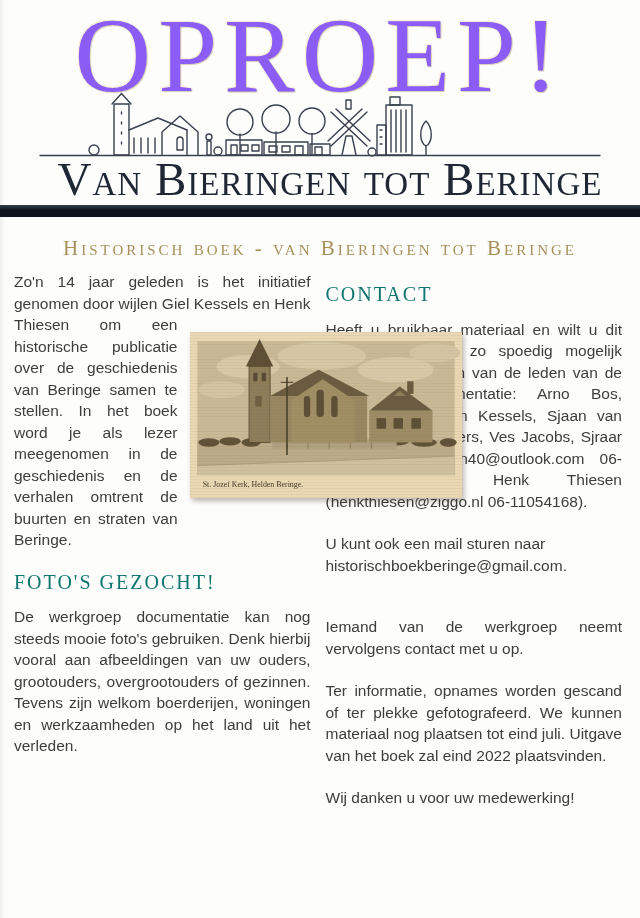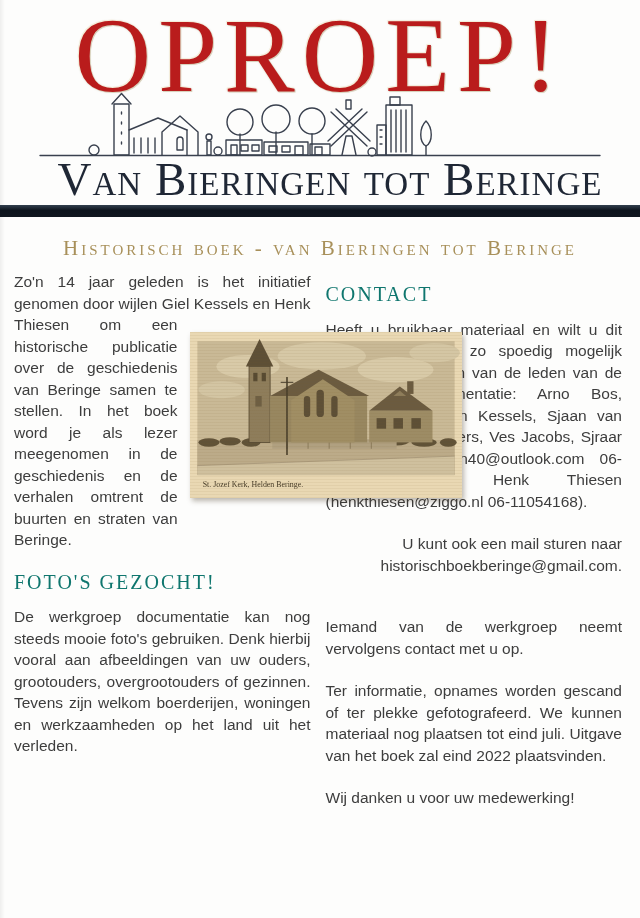--- a/index.html
+++ b/index.html
@@ -6,21 +6,21 @@
   .page{
     position:relative;width:640px;height:918px;margin:0 auto;
     background:#fdfdfc;overflow:hidden;
     font-family:"Liberation Sans",sans-serif;color:#3d3d3d;
   }
   
   .masthead{position:relative;text-align:center;}
   .oproep{
     font-family:"Liberation Serif",serif;
     font-size:106px;line-height:104px;letter-spacing:7px;
-    color:#b91c1c;padding-top:4px;white-space:nowrap;
+    color:#8b5cf6;padding-top:4px;white-space:nowrap;
     text-shadow:1px 1px 0 #d9d2bd, -1px -1px 0 #f4ecd8, 0 0 2px rgba(150,140,105,.45);
     font-weight:normal;
   }
   .skyline{display:block;margin:-16px auto 0 auto;}
   .banner{
     font-family:"Liberation Serif",serif;
     font-variant:small-caps;
     font-size:47px;line-height:42px;letter-spacing:1px;
     color:#1f2735;margin-top:-6px;white-space:nowrap;padding-left:20px;
   }
@@ -40,21 +40,21 @@
   .col{flex:1 1 0;font-size:15.5px;line-height:21.5px;}
   .col p{margin:0 0 21px 0;text-align:justify;}
   .col p.noj{text-align:left;}
   .gold-sub{
     font-family:"Liberation Serif",serif;font-weight:normal;
     font-size:20px;letter-spacing:2px;color:#0f766e;
     margin:13px 0 13px 0;white-space:nowrap;
   }
   .spacer-right{float:right;width:133px;height:198px;}
   .spacer-left{float:left;width:139px;height:206px;}
-  .mail-block span{display:block;text-align:right;}
+  .mail-block span{display:block;}
   .mail-block .jline{text-align:justify;margin-top:40px;}
   
   .postcard{
     position:absolute;left:190px;top:332px;width:272px;height:166px;
     background:#e9d8b3;box-shadow:2px 3px 5px rgba(60,50,30,.35);
   }
   .postcard svg{display:block;width:100%;height:100%;}
   .postcard::after{
     content:"";position:absolute;inset:0;pointer-events:none;
     background:repeating-linear-gradient(180deg,rgba(120,90,40,.07) 0 1px,rgba(255,255,255,0) 1px 3px);

